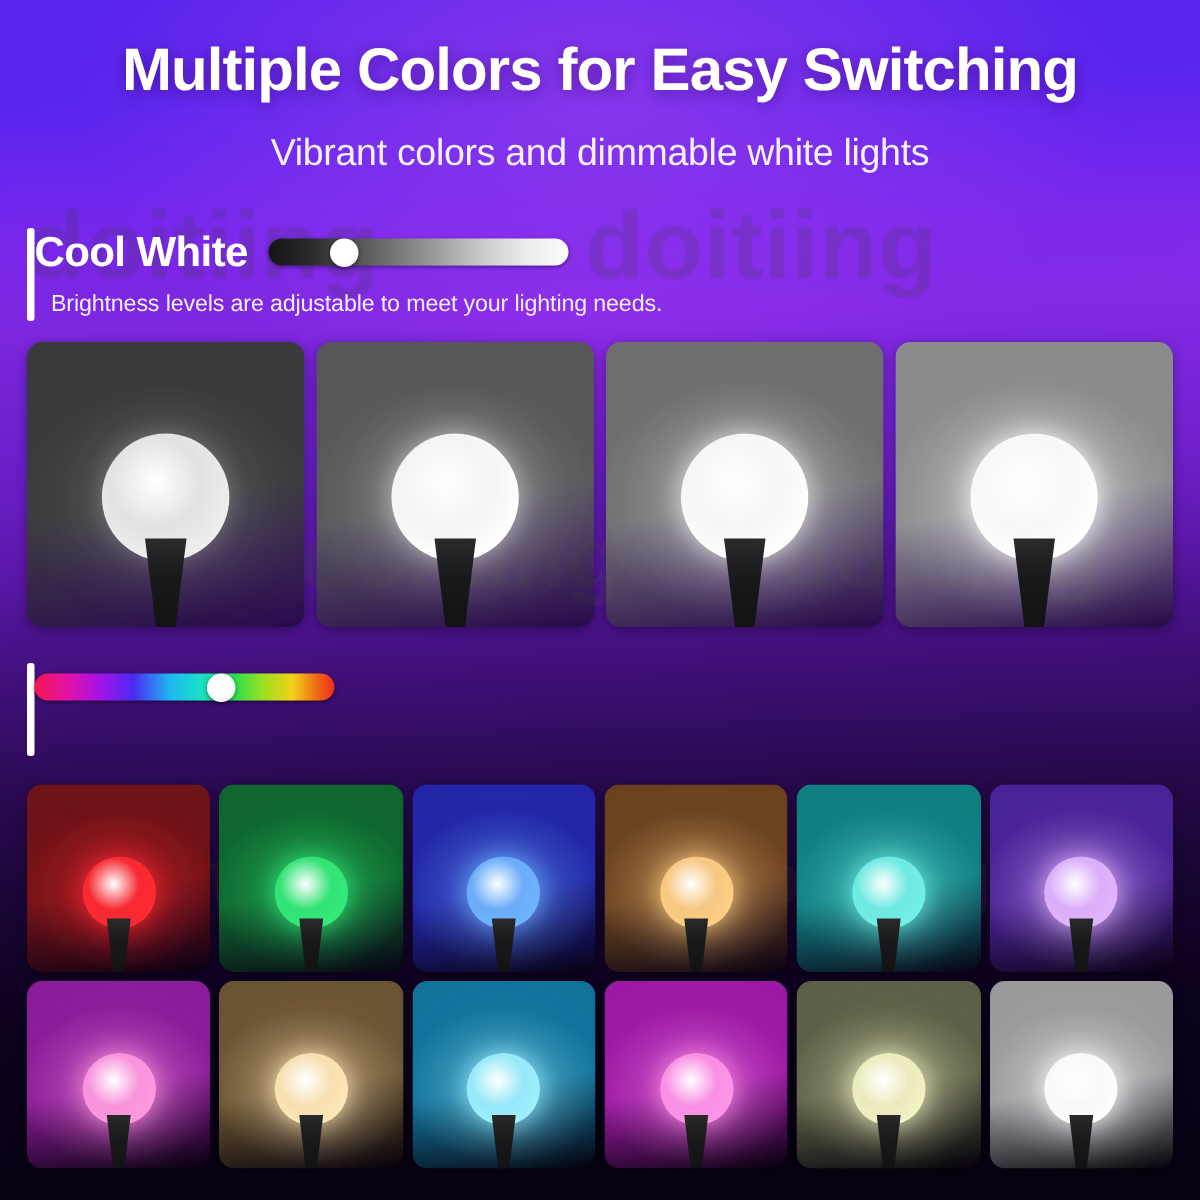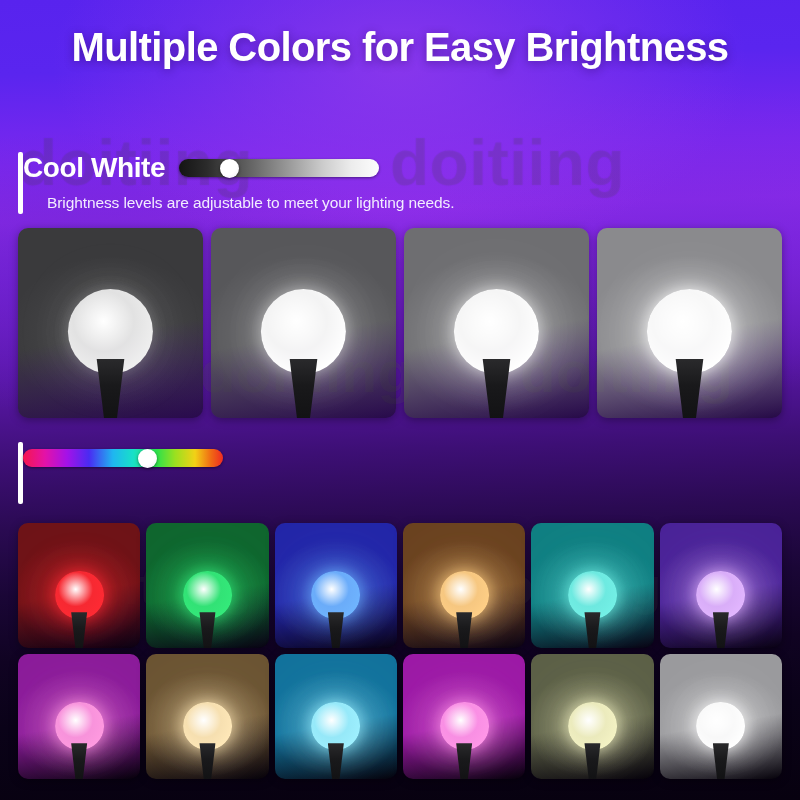--- a/index.html
+++ b/index.html
@@ -60,21 +60,21 @@
   .sec-white{top:150px;}
   .sec-multi{top:440px;}
   .sec-rule{
     position:absolute;left:0;top:2px;width:5px;height:62px;background:#ffffff;border-radius:2px;
   }
   .sec-headrow{display:flex;align-items:center;gap:14px;padding-left:5px;height:36px;}
   .sec-title{
     font-size:28px;font-weight:700;color:#ffffff;letter-spacing:-.4px;white-space:nowrap;
   }
   .sec-caption{
-    padding-left:29px;margin-top:8px;
+    padding-left:16px;margin-top:8px;
     font-size:15.5px;font-weight:400;color:#f2ecff;letter-spacing:-.1px;white-space:nowrap;
   }
 
   
   .slider{position:relative;height:18px;border-radius:9px;box-shadow:0 1px 3px rgba(0,0,0,.45);}
   .slider.white-slider{
     width:200px;
     background:linear-gradient(90deg,#141414 0%,#2b2b2b 14%,#6a6a6a 38%,#9a9a9a 55%,#cccccc 72%,#ececec 86%,#fdfdfd 100%);
   }
   .slider.rainbow-slider{
@@ -127,21 +127,22 @@
 
 <div id="poster">
 
   <div class="wm w1">doitiing</div>
   <div class="wm w2">doitiing</div>
   <div class="wm w3">doitiing</div>
   <div class="wm w4">doitiing</div>
   <div class="wm w5">doitiing</div>
   <div class="wm w6">doitiing</div>
 
-  <div class="title">Multiple Colors for Easy Brightness</div>
+  <div class="title">Multiple Colors for Easy Switching</div>
+  <div class="subtitle">Vibrant colors and dimmable white lights</div>
 
   <div class="section sec-white">
     <div class="sec-rule"></div>
     <div class="sec-headrow">
       <div class="sec-title">Cool White</div>
       <div class="slider white-slider">
         <div class="knob" id="knob-white" style="left: 25%;"></div>
       </div>
     </div>
     <div class="sec-caption">Brightness levels are adjustable to meet your lighting needs.</div>

